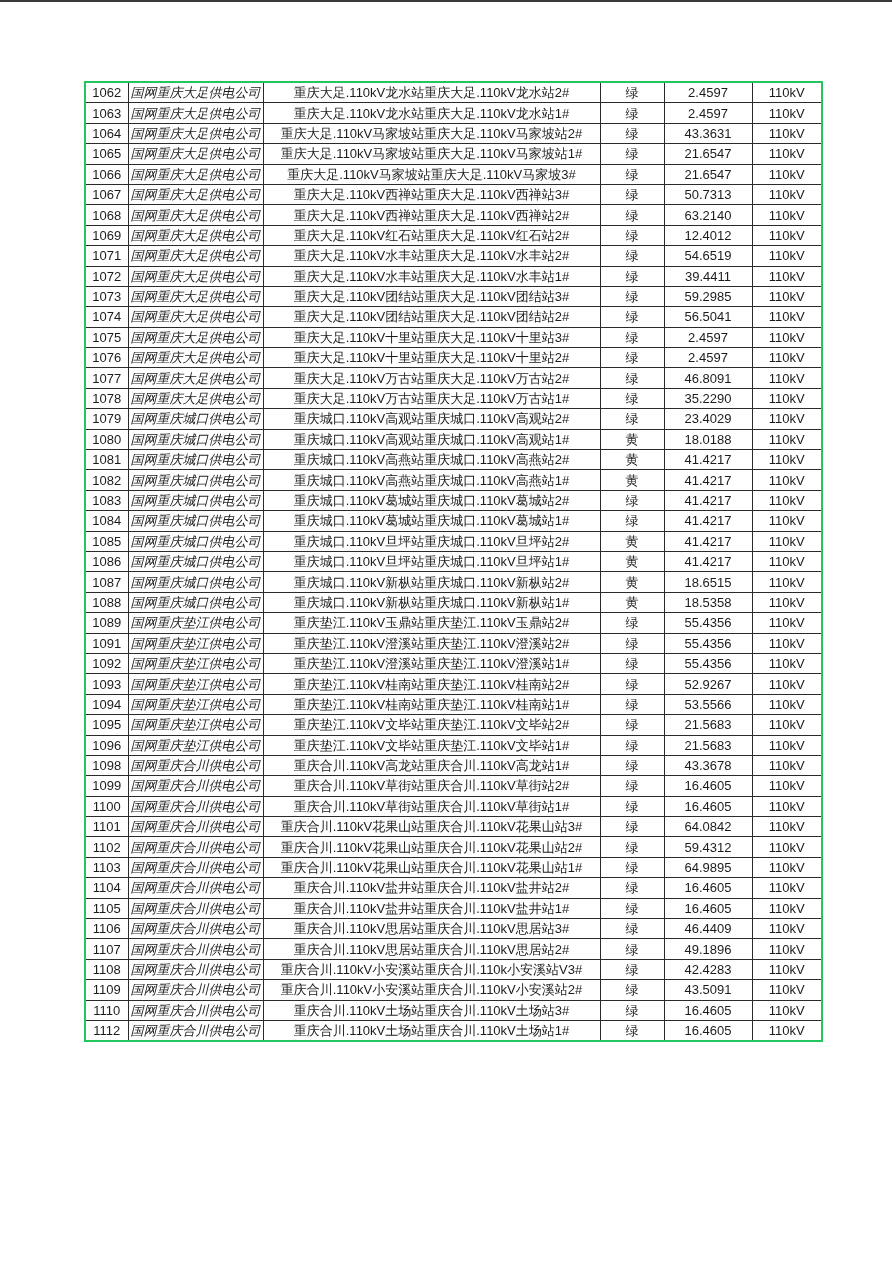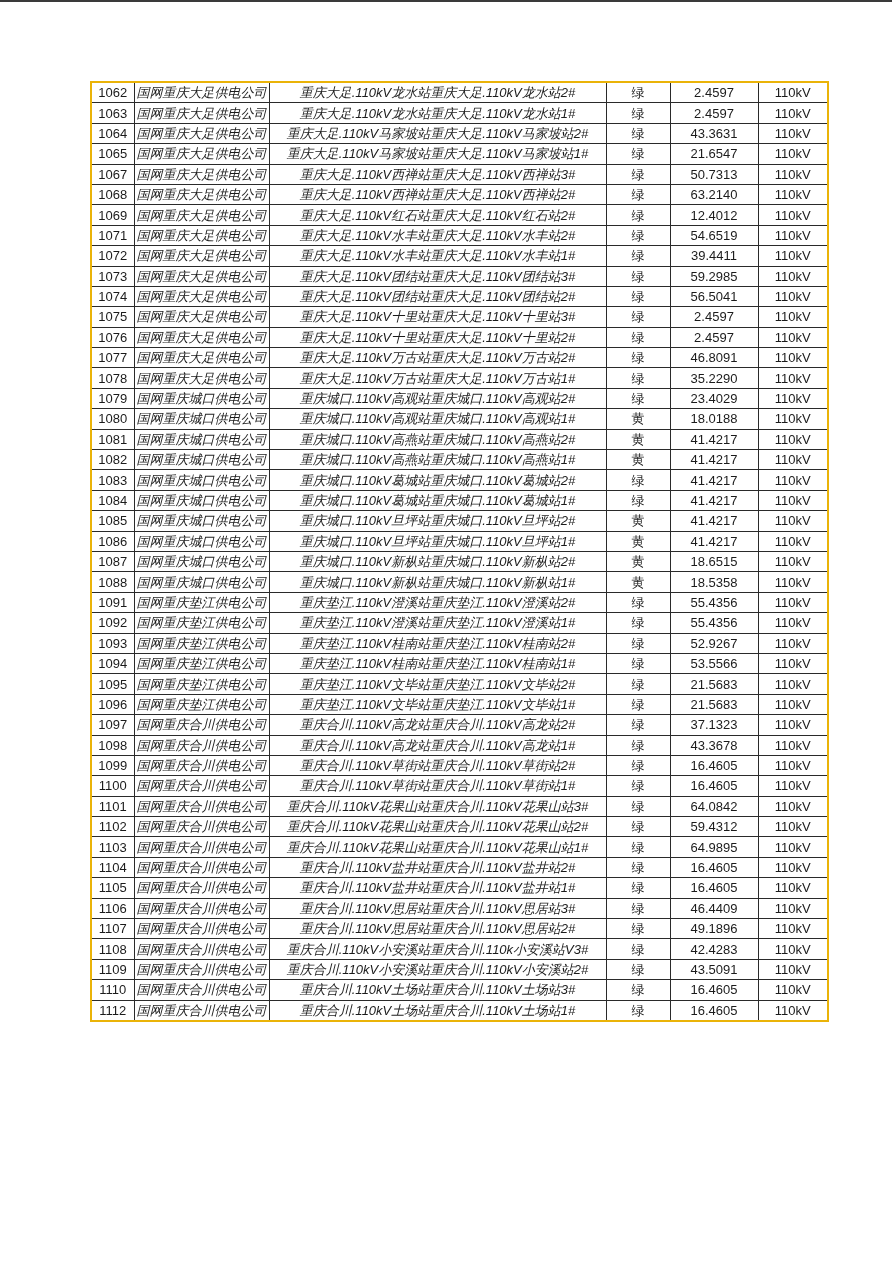--- a/index.html
+++ b/index.html
@@ -9,25 +9,25 @@
     font-family:"Liberation Sans","DejaVu Sans",sans-serif;
     position:relative;
     overflow:hidden;
   }
   .top-line{
     position:absolute;left:0;top:0;width:892px;height:2px;
     background:#3a3a3a;
   }
   table.grid{
     position:absolute;
-    left:90px;top:81px;
+    left:84px;top:81px;
     width:737px;
     border-collapse:collapse;
     table-layout:fixed;
-    border:2px solid #eab308;
+    border:2px solid #22c55e;
   }
   table.grid td{
     border:1px solid #2a2a2a;
     padding:0 2px;
     height:19.4px;
     color:#1b1b1b;
     font-size:13px;
     line-height:1;
     text-align:center;
     vertical-align:middle;
@@ -39,21 +39,20 @@
     padding-right:6px;
     font-size:13.5px;
   }
   td.c-company{
     font-size:12.8px;
     letter-spacing:0;
     font-style:italic;
   }
   td.c-desc{
     font-size:12.8px;
-    font-style:italic;
   }
   td.c-status{font-size:13px;}
   td.c-value{font-size:13.5px;}
   td.c-voltage{font-size:13.5px;}
 </style>
 </head>
 <body>
 
 <div class="top-line"></div>
 
@@ -96,20 +95,28 @@
 
   <tr>
     <td class="c-no">1065</td>
     <td class="c-company">国网重庆大足供电公司</td>
     <td class="c-desc">重庆大足.110kV马家坡站重庆大足.110kV马家坡站1#</td>
     <td class="c-status">绿</td>
     <td class="c-value">21.6547</td>
     <td class="c-voltage">110kV</td>
   </tr>
 
+  <tr>
+    <td class="c-no">1066</td>
+    <td class="c-company">国网重庆大足供电公司</td>
+    <td class="c-desc">重庆大足.110kV马家坡站重庆大足.110kV马家坡3#</td>
+    <td class="c-status">绿</td>
+    <td class="c-value">21.6547</td>
+    <td class="c-voltage">110kV</td>
+  </tr>
 
   <tr>
     <td class="c-no">1067</td>
     <td class="c-company">国网重庆大足供电公司</td>
     <td class="c-desc">重庆大足.110kV西禅站重庆大足.110kV西禅站3#</td>
     <td class="c-status">绿</td>
     <td class="c-value">50.7313</td>
     <td class="c-voltage">110kV</td>
   </tr>
 
@@ -287,20 +294,28 @@
 
   <tr>
     <td class="c-no">1088</td>
     <td class="c-company">国网重庆城口供电公司</td>
     <td class="c-desc">重庆城口.110kV新枞站重庆城口.110kV新枞站1#</td>
     <td class="c-status">黄</td>
     <td class="c-value">18.5358</td>
     <td class="c-voltage">110kV</td>
   </tr>
 
+  <tr>
+    <td class="c-no">1089</td>
+    <td class="c-company">国网重庆垫江供电公司</td>
+    <td class="c-desc">重庆垫江.110kV玉鼎站重庆垫江.110kV玉鼎站2#</td>
+    <td class="c-status">绿</td>
+    <td class="c-value">55.4356</td>
+    <td class="c-voltage">110kV</td>
+  </tr>
 
 
   <tr>
     <td class="c-no">1091</td>
     <td class="c-company">国网重庆垫江供电公司</td>
     <td class="c-desc">重庆垫江.110kV澄溪站重庆垫江.110kV澄溪站2#</td>
     <td class="c-status">绿</td>
     <td class="c-value">55.4356</td>
     <td class="c-voltage">110kV</td>
   </tr>
@@ -343,28 +358,20 @@
 
   <tr>
     <td class="c-no">1096</td>
     <td class="c-company">国网重庆垫江供电公司</td>
     <td class="c-desc">重庆垫江.110kV文毕站重庆垫江.110kV文毕站1#</td>
     <td class="c-status">绿</td>
     <td class="c-value">21.5683</td>
     <td class="c-voltage">110kV</td>
   </tr>
 
-  <tr>
-    <td class="c-no">1097</td>
-    <td class="c-company">国网重庆合川供电公司</td>
-    <td class="c-desc">重庆合川.110kV高龙站重庆合川.110kV高龙站2#</td>
-    <td class="c-status">绿</td>
-    <td class="c-value">37.1323</td>
-    <td class="c-voltage">110kV</td>
-  </tr>
 
   <tr>
     <td class="c-no">1098</td>
     <td class="c-company">国网重庆合川供电公司</td>
     <td class="c-desc">重庆合川.110kV高龙站重庆合川.110kV高龙站1#</td>
     <td class="c-status">绿</td>
     <td class="c-value">43.3678</td>
     <td class="c-voltage">110kV</td>
   </tr>
 

